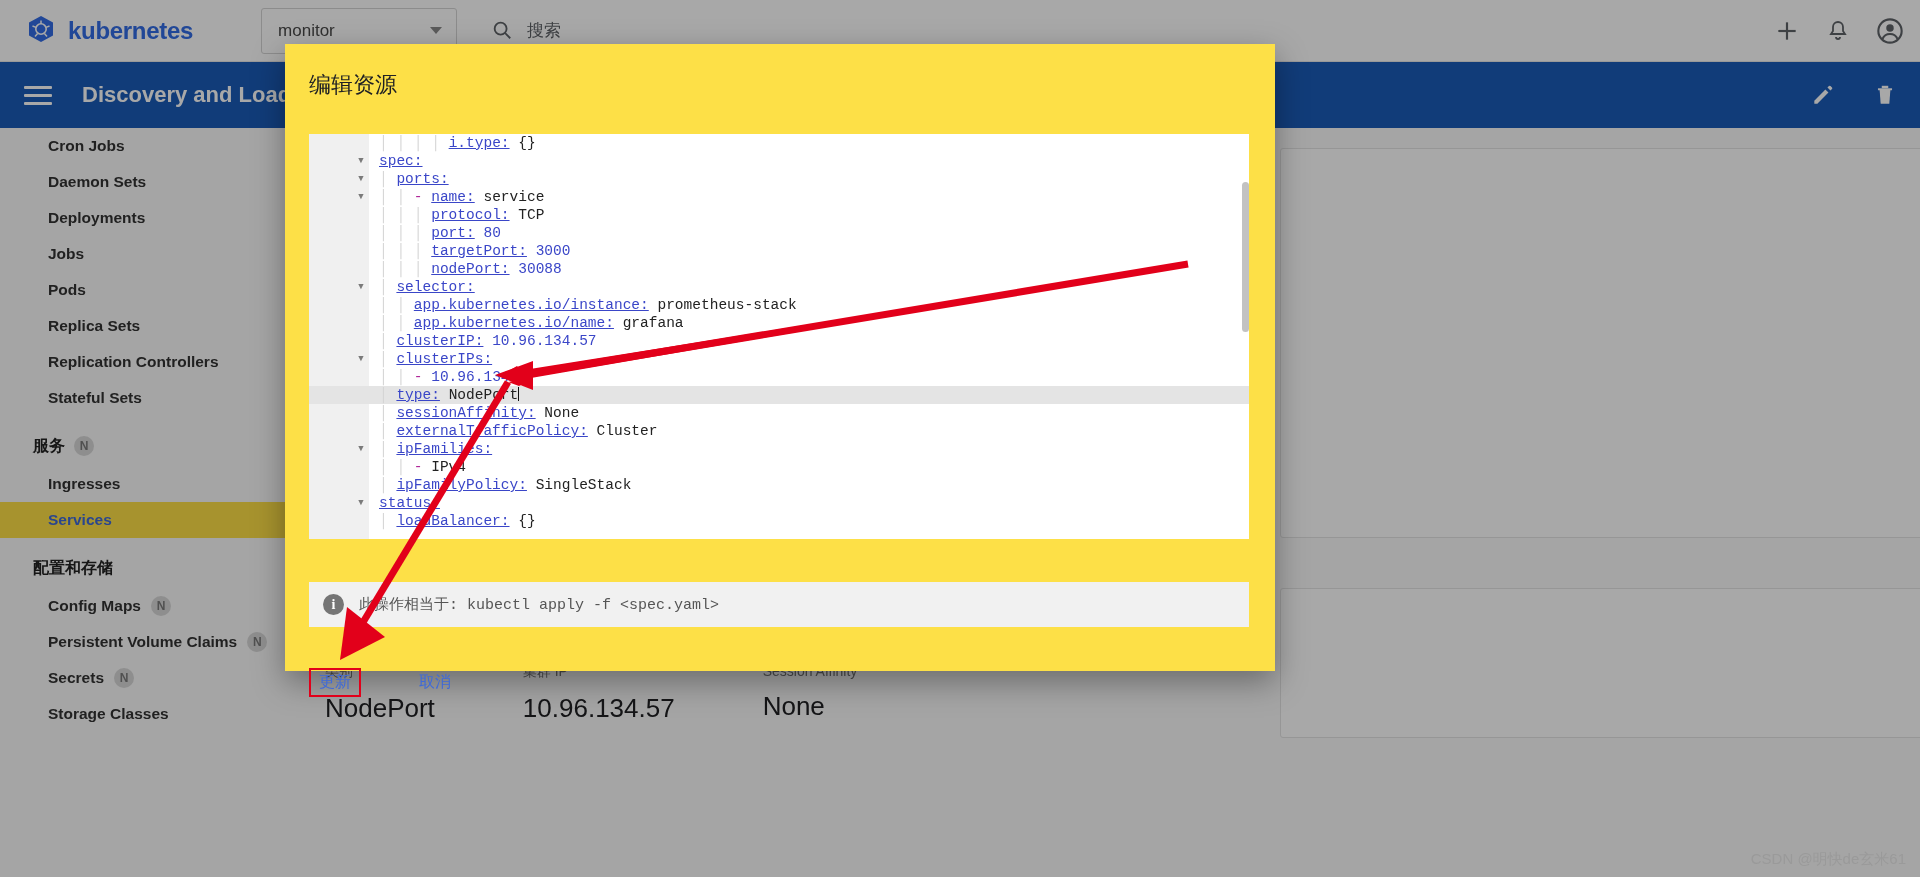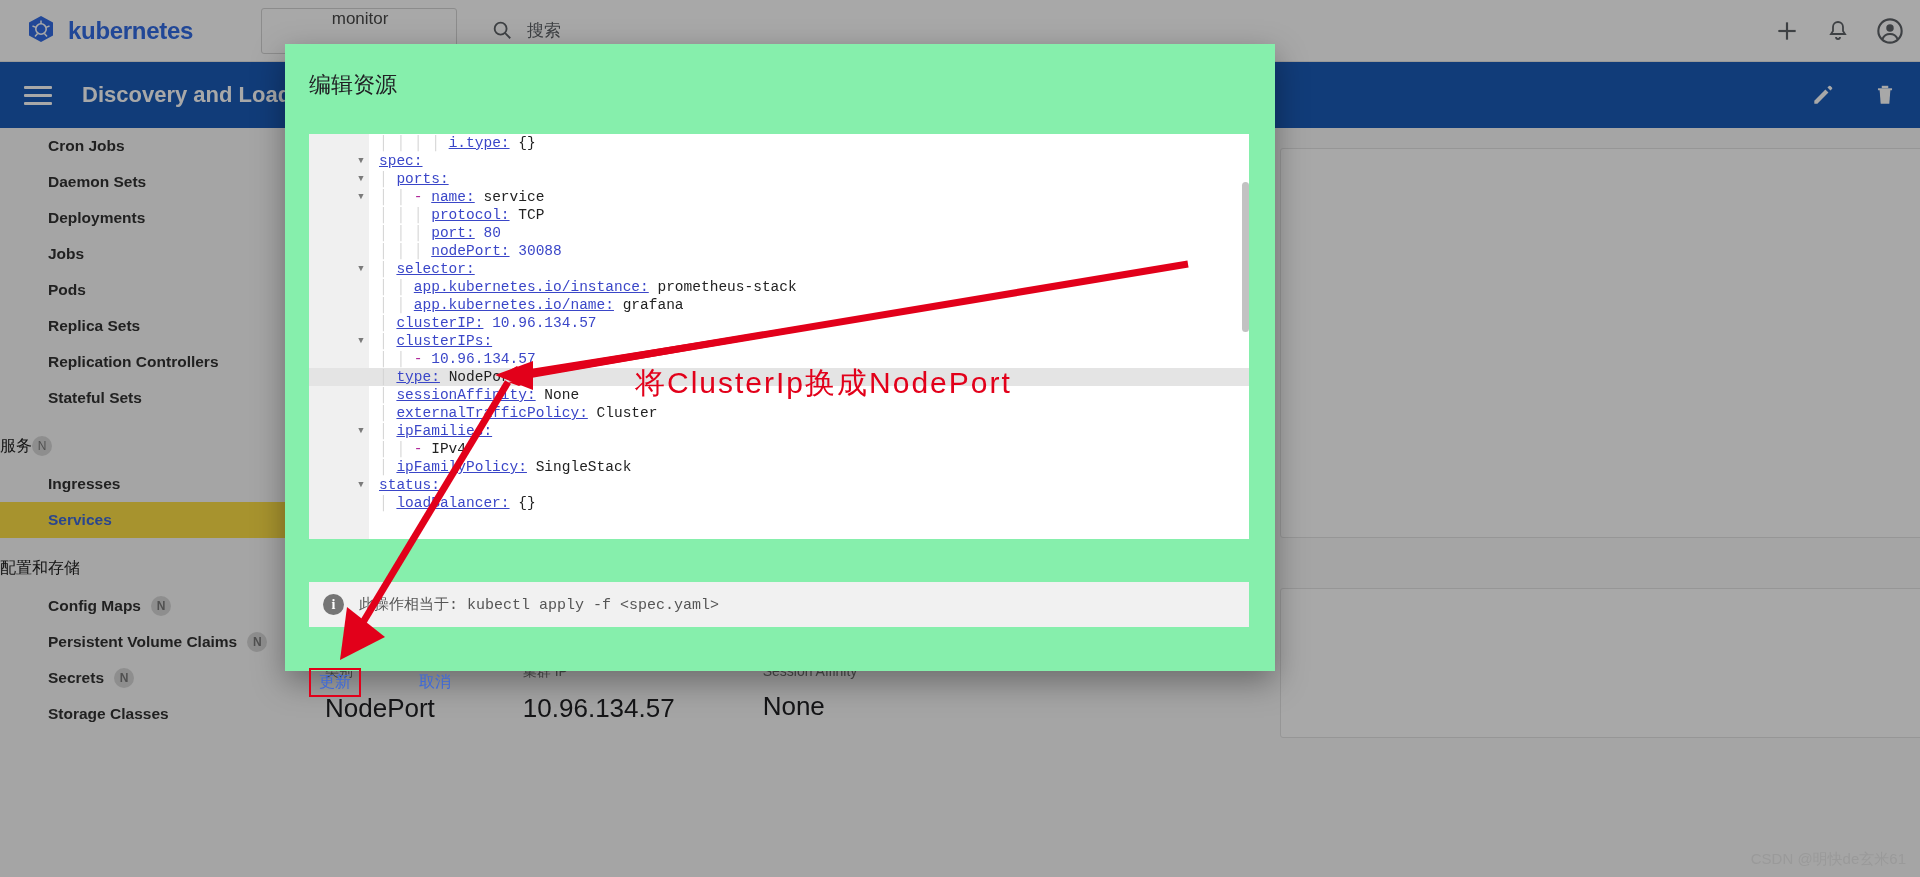--- a/index.html
+++ b/index.html
@@ -23,21 +23,20 @@
     width:34px; height:34px; position:relative;
   }
   .k8s-mark svg { display:block; }
   .k8s-word { font-size:24px; font-weight:bold; color:#326ce5; letter-spacing:-0.3px; }
 
   .ns-select {
     margin-left:68px; width:196px; height:46px;
     border:1px solid #d5d5d5; border-radius:3px; background:#fff;
     display:flex; align-items:center; justify-content:space-between;
     padding:0 14px 0 16px;
-    flex-direction:column;
   }
   .ns-select .val { font-size:17px; color:#4a4a4a; }
   .caret { width:0;height:0;border-left:6px solid transparent;border-right:6px solid transparent;border-top:7px solid #8a8a8a; }
 
   .searchbox {
     margin-left:18px; width:430px; height:46px; background:#fff;
     display:flex; align-items:center; gap:14px; padding:0 16px;
     border-bottom:1px solid transparent;
   }
   .search-ph { font-size:17px; color:#5f6368; }
@@ -57,22 +56,22 @@
   .sidebar {
     position:absolute; top:128px; left:0; width:285px; height:749px;
     background:#fafafa; padding-top:0px; overflow:hidden;
   }
   .nav-item {
     height:36px; display:flex; align-items:center; padding-left:48px;
     font-size:15.5px; color:#333; gap:10px;font-weight:bold;
   }
   .nav-item.active { background:#fde047; color:#3f6ad8; }
   .nav-head {
-    height:40px; display:flex; align-items:center; 
-    font-size:16px; color:#222; gap:0; margin-top:10px;
+    height:40px; display:flex; align-items:center; padding-left:33px;
+    font-size:16px; color:#222; gap:9px; margin-top:10px;font-weight:bold;
   }
   .nbadge {
     width:20px;height:20px;border-radius:50%;background:#d8d8d8;
     color:#7a7a7a;font-size:12px;display:flex;align-items:center;justify-content:center;
   }
 
   
   .content { position:absolute; top:128px; left:285px; right:0; bottom:0; }
   .card {
     position:absolute; background:#fff; border:1px solid #e4e4e4; border-radius:3px;
@@ -83,21 +82,21 @@
   .detail-row { position:absolute; left:40px; top:535px; display:flex; gap:88px; }
   .detail-col .lbl { font-size:14px; color:#757575; margin-bottom:12px; }
   .detail-col .valbig { font-size:26px; color:#202124; }
 
   
   .overlay { position:absolute; inset:0; background:rgba(0,0,0,0.34); }
 
   
   .dialog {
     position:absolute; left:285px; top:44px; width:990px; height:627px;
-    background:#86efac; box-shadow:0 11px 30px rgba(0,0,0,.35);
+    background:#fde047; box-shadow:0 11px 30px rgba(0,0,0,.35);
   }
   .dlg-title { font-size:22px; color:#202124; padding:26px 0 0 24px; }
 
   .editor-wrap {
     position:absolute; left:24px; top:90px; width:940px; height:405px;
     background:#fff; overflow:hidden;
   }
   .gutter {
     position:absolute; left:0; top:0; width:60px; height:405px; background:#f0f0f0;
   }
@@ -327,20 +326,21 @@
 
   <div class="editor-wrap">
     <div class="gutter"></div>
     <div class="code" id="code">
         <div class="cl"><span class="ln"></span><span class="fold"></span><span class="txt"><span class="guide">│</span>&nbsp;<span class="guide">│</span>&nbsp;<span class="guide">│</span>&nbsp;<span class="guide">│</span>&nbsp;<span class="key">i.type:</span> <span class="plain">{}</span></span></div>
         <div class="cl"><span class="ln"></span><span class="fold">▼</span><span class="txt"><span class="key">spec:</span></span></div>
         <div class="cl"><span class="ln"></span><span class="fold">▼</span><span class="txt"><span class="guide">│</span>&nbsp;<span class="key">ports:</span></span></div>
         <div class="cl"><span class="ln"></span><span class="fold">▼</span><span class="txt"><span class="guide">│</span>&nbsp;<span class="guide">│</span>&nbsp;<span class="dash">-</span> <span class="key">name:</span> <span class="plain">service</span></span></div>
         <div class="cl"><span class="ln"></span><span class="fold"></span><span class="txt"><span class="guide">│</span>&nbsp;<span class="guide">│</span>&nbsp;<span class="guide">│</span>&nbsp;<span class="key">protocol:</span> <span class="plain">TCP</span></span></div>
         <div class="cl"><span class="ln"></span><span class="fold"></span><span class="txt"><span class="guide">│</span>&nbsp;<span class="guide">│</span>&nbsp;<span class="guide">│</span>&nbsp;<span class="key">port:</span> <span class="num">80</span></span></div>
+        <div class="cl"><span class="ln"></span><span class="fold"></span><span class="txt"><span class="guide">│</span>&nbsp;<span class="guide">│</span>&nbsp;<span class="guide">│</span>&nbsp;<span class="key">targetPort:</span> <span class="num">3000</span></span></div>
         <div class="cl"><span class="ln"></span><span class="fold"></span><span class="txt"><span class="guide">│</span>&nbsp;<span class="guide">│</span>&nbsp;<span class="guide">│</span>&nbsp;<span class="key">nodePort:</span> <span class="num">30088</span></span></div>
         <div class="cl"><span class="ln"></span><span class="fold">▼</span><span class="txt"><span class="guide">│</span>&nbsp;<span class="key">selector:</span></span></div>
         <div class="cl"><span class="ln"></span><span class="fold"></span><span class="txt"><span class="guide">│</span>&nbsp;<span class="guide">│</span>&nbsp;<span class="key">app.kubernetes.io/instance:</span> <span class="plain">prometheus-stack</span></span></div>
         <div class="cl"><span class="ln"></span><span class="fold"></span><span class="txt"><span class="guide">│</span>&nbsp;<span class="guide">│</span>&nbsp;<span class="key">app.kubernetes.io/name:</span> <span class="plain">grafana</span></span></div>
         <div class="cl"><span class="ln"></span><span class="fold"></span><span class="txt"><span class="guide">│</span>&nbsp;<span class="key">clusterIP:</span> <span class="num">10.96.134.57</span></span></div>
         <div class="cl"><span class="ln"></span><span class="fold">▼</span><span class="txt"><span class="guide">│</span>&nbsp;<span class="key">clusterIPs:</span></span></div>
         <div class="cl"><span class="ln"></span><span class="fold"></span><span class="txt"><span class="guide">│</span>&nbsp;<span class="guide">│</span>&nbsp;<span class="dash">-</span> <span class="num">10.96.134.57</span></span></div>
         <div class="cl hl"><span class="ln"></span><span class="fold"></span><span class="txt"><span class="guide">│</span>&nbsp;<span class="key">type:</span> <span class="plain">NodePort</span><span class="cursor"></span></span></div>
         <div class="cl"><span class="ln"></span><span class="fold"></span><span class="txt"><span class="guide">│</span>&nbsp;<span class="key">sessionAffinity:</span> <span class="plain">None</span></span></div>
         <div class="cl"><span class="ln"></span><span class="fold"></span><span class="txt"><span class="guide">│</span>&nbsp;<span class="key">externalTrafficPolicy:</span> <span class="plain">Cluster</span></span></div>
@@ -366,15 +366,14 @@
 </div>
 
 <div class="anno-layer">
   <svg width="1920" height="877">
     <polygon points="1188,264 505,373 517,366 530,381 519,386 508,382" fill="#e2001a"></polygon>
     <path d="M1188,264 L516,376" stroke="#e2001a" stroke-width="7" fill="none"></path>
     <polygon points="495,375 533,361 533,390" fill="#e2001a"></polygon>
     <path d="M508,382 L362,624" stroke="#e2001a" stroke-width="7" fill="none"></path>
     <polygon points="340,660 347,607 385,637" fill="#e2001a"></polygon>
   </svg>
-  <div class="anno-text">将ClusterIp换成NodePort</div>
   <div class="watermark">CSDN @明快de玄米61</div>
 </div>
 
 </body></html>

